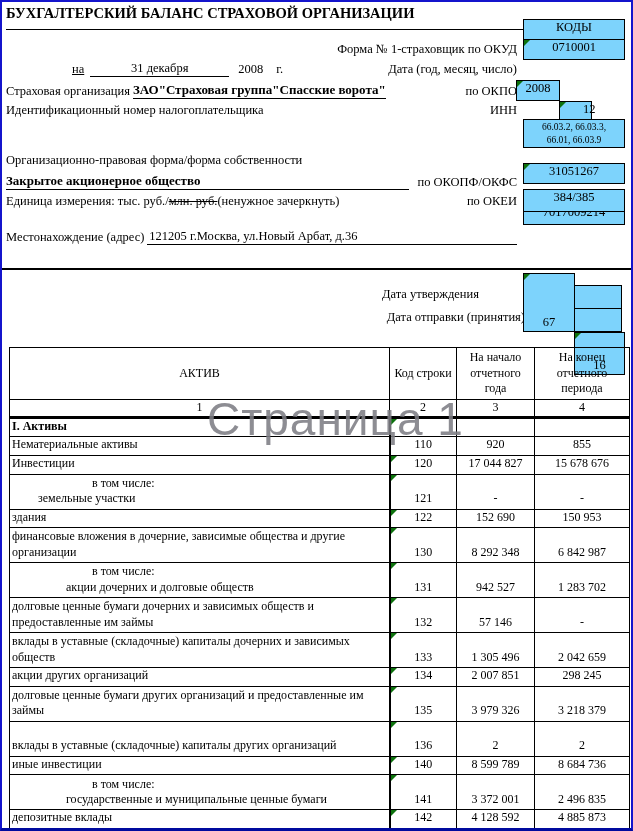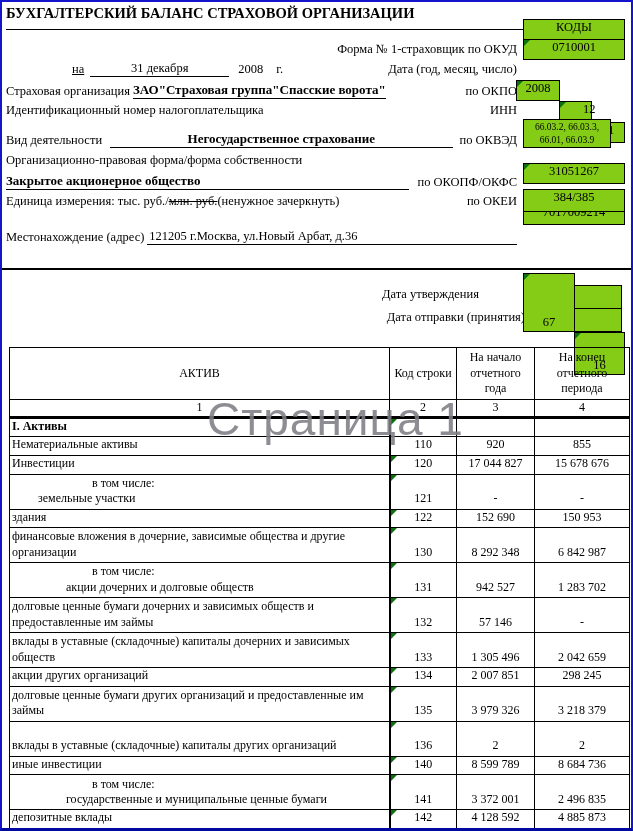--- a/index.html
+++ b/index.html
@@ -19,21 +19,21 @@
   .rightlab{margin-left:auto;}
   .b{font-weight:bold;}
   .ul{border-bottom:1px solid #000;}
   .title{position:absolute;left:4px;top:3px;width:519px;height:24px;
          font-size:14.5px;font-weight:bold;border-bottom:1px solid #000;}
   .blank{border-bottom:1px solid #000;text-align:center;}
   .strike{text-decoration:line-through;}
   .divider{position:absolute;left:0;right:0;top:266px;border-top:2px solid #000;}
   
   .cbox{position:absolute;box-sizing:border-box;border:1px solid #000;
-        text-align:center;font-size:12.5px;background:#84cc16;}
+        text-align:center;font-size:12.5px;background:#7dd3fc;}
   .tri{position:absolute;left:0;top:0;width:0;height:0;
        border-top:6px solid #0d720d;border-right:6px solid transparent;}
   .rel{position:relative;}
   .okved-small{font-size:9.5px;line-height:1.35;padding-top:1px;}
   .vbottom{display:flex;align-items:flex-end;justify-content:center;padding-bottom:1px;}
   
   table.bal{position:absolute;left:7px;top:345px;width:620px;
             border-collapse:collapse;table-layout:fixed;font-size:12px;}
   table.bal td{box-sizing:border-box;border:1px solid #000;vertical-align:bottom;
                padding:0 2px 2px 2px;line-height:1.3;}
@@ -79,25 +79,20 @@
     <span>Страховая организация</span>
     <span class="b ul" style="margin-left:3px;font-size:13px;">ЗАО"Страховая группа"Спасские ворота"</span>
     <span class="rightlab">по ОКПО</span>
   </div>
 
   <div class="line" style="top:101px;gap:48px;">
     <span>Идентификационный номер налогоплательщика</span>
     <span class="rightlab">ИНН</span>
   </div>
 
-  <div class="line" style="top:129px;">
-    <span>Вид деятельности</span>
-    <span class="blank b" style="flex:1;margin-left:8px;font-size:13px;">Негосударственное страхование</span>
-    <span style="margin-left:7px;">по ОКВЭД</span>
-  </div>
 
   <div class="line" style="top:151px;">
     <span>Организационно-правовая форма/форма собственности</span>
   </div>
 
   <div class="line" style="top:171px;">
     <span class="blank b" style="flex:1;margin-right:8px;text-align:left;font-size:13px;">Закрытое акционерное общество</span>
     <span>по ОКОПФ/ОКФС</span>
   </div>
 
@@ -140,21 +135,21 @@
     <span>31</span>
   </div>
   <div class="cbox rel" style="left:521px;top:77px;width:102px;height:21px;">
     <span class="tri"></span>
     <span>31051267</span>
   </div>
   <div class="cbox rel" style="left:521px;top:97px;width:102px;height:21px;">
     <span class="tri"></span>
     <span>7017009214</span>
   </div>
-  <div class="cbox okved-small" style="left:521px;top:117px;width:88px;height:29px;">
+  <div class="cbox okved-small" style="left:521px;top:117px;width:102px;height:29px;">
     <div>66.03.2, 66.03.3,</div>
     <div>66.01, 66.03.9</div>
   </div>
   <div class="cbox rel vbottom" style="left:521px;top:145px;width:52px;height:59px;">
     <span class="tri"></span>
     <span>67</span>
   </div>
   <div class="cbox rel vbottom" style="left:572px;top:145px;width:51px;height:43px;">
     <span class="tri"></span>
     <span>16</span>

